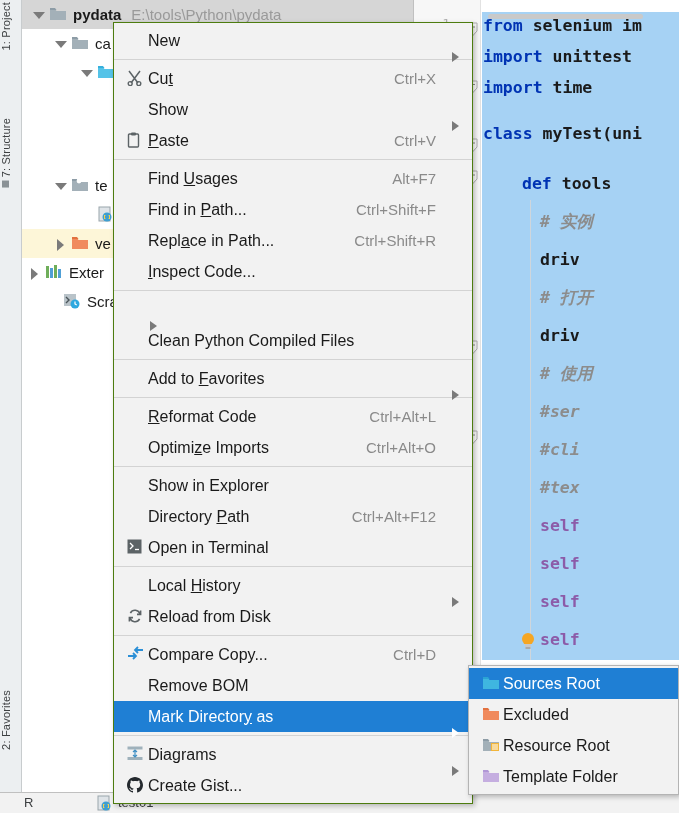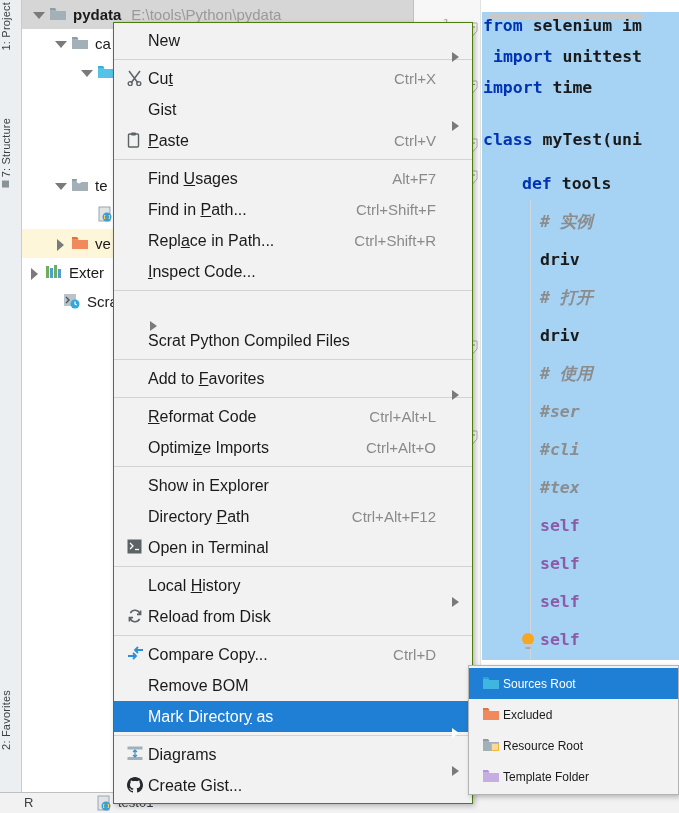--- a/index.html
+++ b/index.html
@@ -141,21 +141,21 @@
   .mi-arrow.hide::before { content: none; }
   .sep { height: 1px; background: #d3d3d3; margin: 3px 0; }
 
   
   .sub-menu {
     position: absolute; left: 468px; top: 665px; width: 211px;
     background: #f2f2f2; border: 1px solid #b4b4b4;
     box-shadow: 2px 2px 5px rgba(0,0,0,.25);
     padding: 2px 0;
   }
-  .sub-menu .mi { height: 31px; font-size: 12px; }
+  .sub-menu .mi { height: 31px; font-size: 16px; }
 </style>
 </head>
 <body>
 
 <div id="root">
 
   <div class="tool-strip">
     <div class="strip-label strip-proj">
       <span>1: Project</span>
     </div>
@@ -325,23 +325,23 @@
     </div>
 
     <div class="code-area">
 
       <div class="sel-bg" style="position:absolute;left:0;top:12px;width:200px;height:155px;"></div>
       <div class="sel-bg" style="position:absolute;left:0;top:128px;width:200px;height:62px;"></div>
       <div class="sel-bg" style="position:absolute;left:0;top:190px;width:200px;height:470px;"></div>
       <div class="indent-guide" style="left:48px;top:200px;height:460px;"></div>
 
       <div class="code-line" style="top:10px;left:1px"><span class="kw">from</span><span class="plain"> selenium im</span></div>
-      <div class="code-line" style="top:41px;left:11px"><span class="kw">import</span><span class="plain"> unittest</span></div>
+      <div class="code-line" style="top:41px;left:1px"><span class="kw">import</span><span class="plain"> unittest</span></div>
       <div class="code-line" style="top:72px;left:1px"><span class="kw">import</span><span class="plain"> time</span></div>
-      <div class="code-line" style="top:124px;left:1px"><span class="kw">class</span><span class="plain"> myTest(uni</span></div>
+      <div class="code-line" style="top:118px;left:1px"><span class="kw">class</span><span class="plain"> myTest(uni</span></div>
       <div class="code-line" style="top:168px;left:40px"><span class="kw">def</span><span class="plain"> tools</span></div>
       <div class="code-line" style="top:206px;left:58px"><span class="cmt"># 实例</span></div>
       <div class="code-line" style="top:244px;left:58px"><span class="plain">driv</span></div>
       <div class="code-line" style="top:282px;left:58px"><span class="cmt"># 打开</span></div>
       <div class="code-line" style="top:320px;left:58px"><span class="plain">driv</span></div>
       <div class="code-line" style="top:358px;left:58px"><span class="cmt"># 使用</span></div>
       <div class="code-line" style="top:396px;left:58px"><span class="cmt">#ser</span></div>
       <div class="code-line" style="top:434px;left:58px"><span class="cmt">#cli</span></div>
       <div class="code-line" style="top:472px;left:58px"><span class="cmt">#tex</span></div>
       <div class="code-line" style="top:510px;left:58px"><span class="selfkw">self</span></div>
@@ -393,21 +393,21 @@
             <circle cx="11.8" cy="13.6" r="2" stroke="#5c6366" stroke-width="1.4" fill="none"></circle>
           </svg>
       </span>
       <span class="mi-label">Cu<u>t</u></span>
       <span class="mi-shortcut">Ctrl+X</span>
       <span class="mi-arrow hide"></span>
     </div>
 
     <div class="mi">
       <span class="mi-icon"></span>
-      <span class="mi-label">Gist</span>
+      <span class="mi-label">Show</span>
       <span class="mi-arrow"></span>
     </div>
 
     <div class="mi">
       <span class="mi-icon">
         <svg width="13" height="16" viewBox="0 0 13 16">
             <rect x="1.5" y="2" width="10" height="13" rx="1" fill="none" stroke="#5c6366" stroke-width="1.4"></rect>
             <rect x="4" y="0.6" width="5" height="3" rx="1" fill="#5c6366"></rect>
           </svg>
       </span>
@@ -445,21 +445,21 @@
     </div>
     <div class="sep"></div>
 
     <div class="mi">
       <span class="mi-icon"></span>
       <span class="mi-arrow"></span>
     </div>
 
     <div class="mi">
       <span class="mi-icon"></span>
-      <span class="mi-label">Scrat Python Compiled Files</span>
+      <span class="mi-label">Clean Python Compiled Files</span>
       <span class="mi-arrow hide"></span>
     </div>
     <div class="sep"></div>
 
     <div class="mi">
       <span class="mi-icon"></span>
       <span class="mi-label">Add to <u>F</u>avorites</span>
       <span class="mi-arrow"></span>
     </div>
     <div class="sep"></div>

